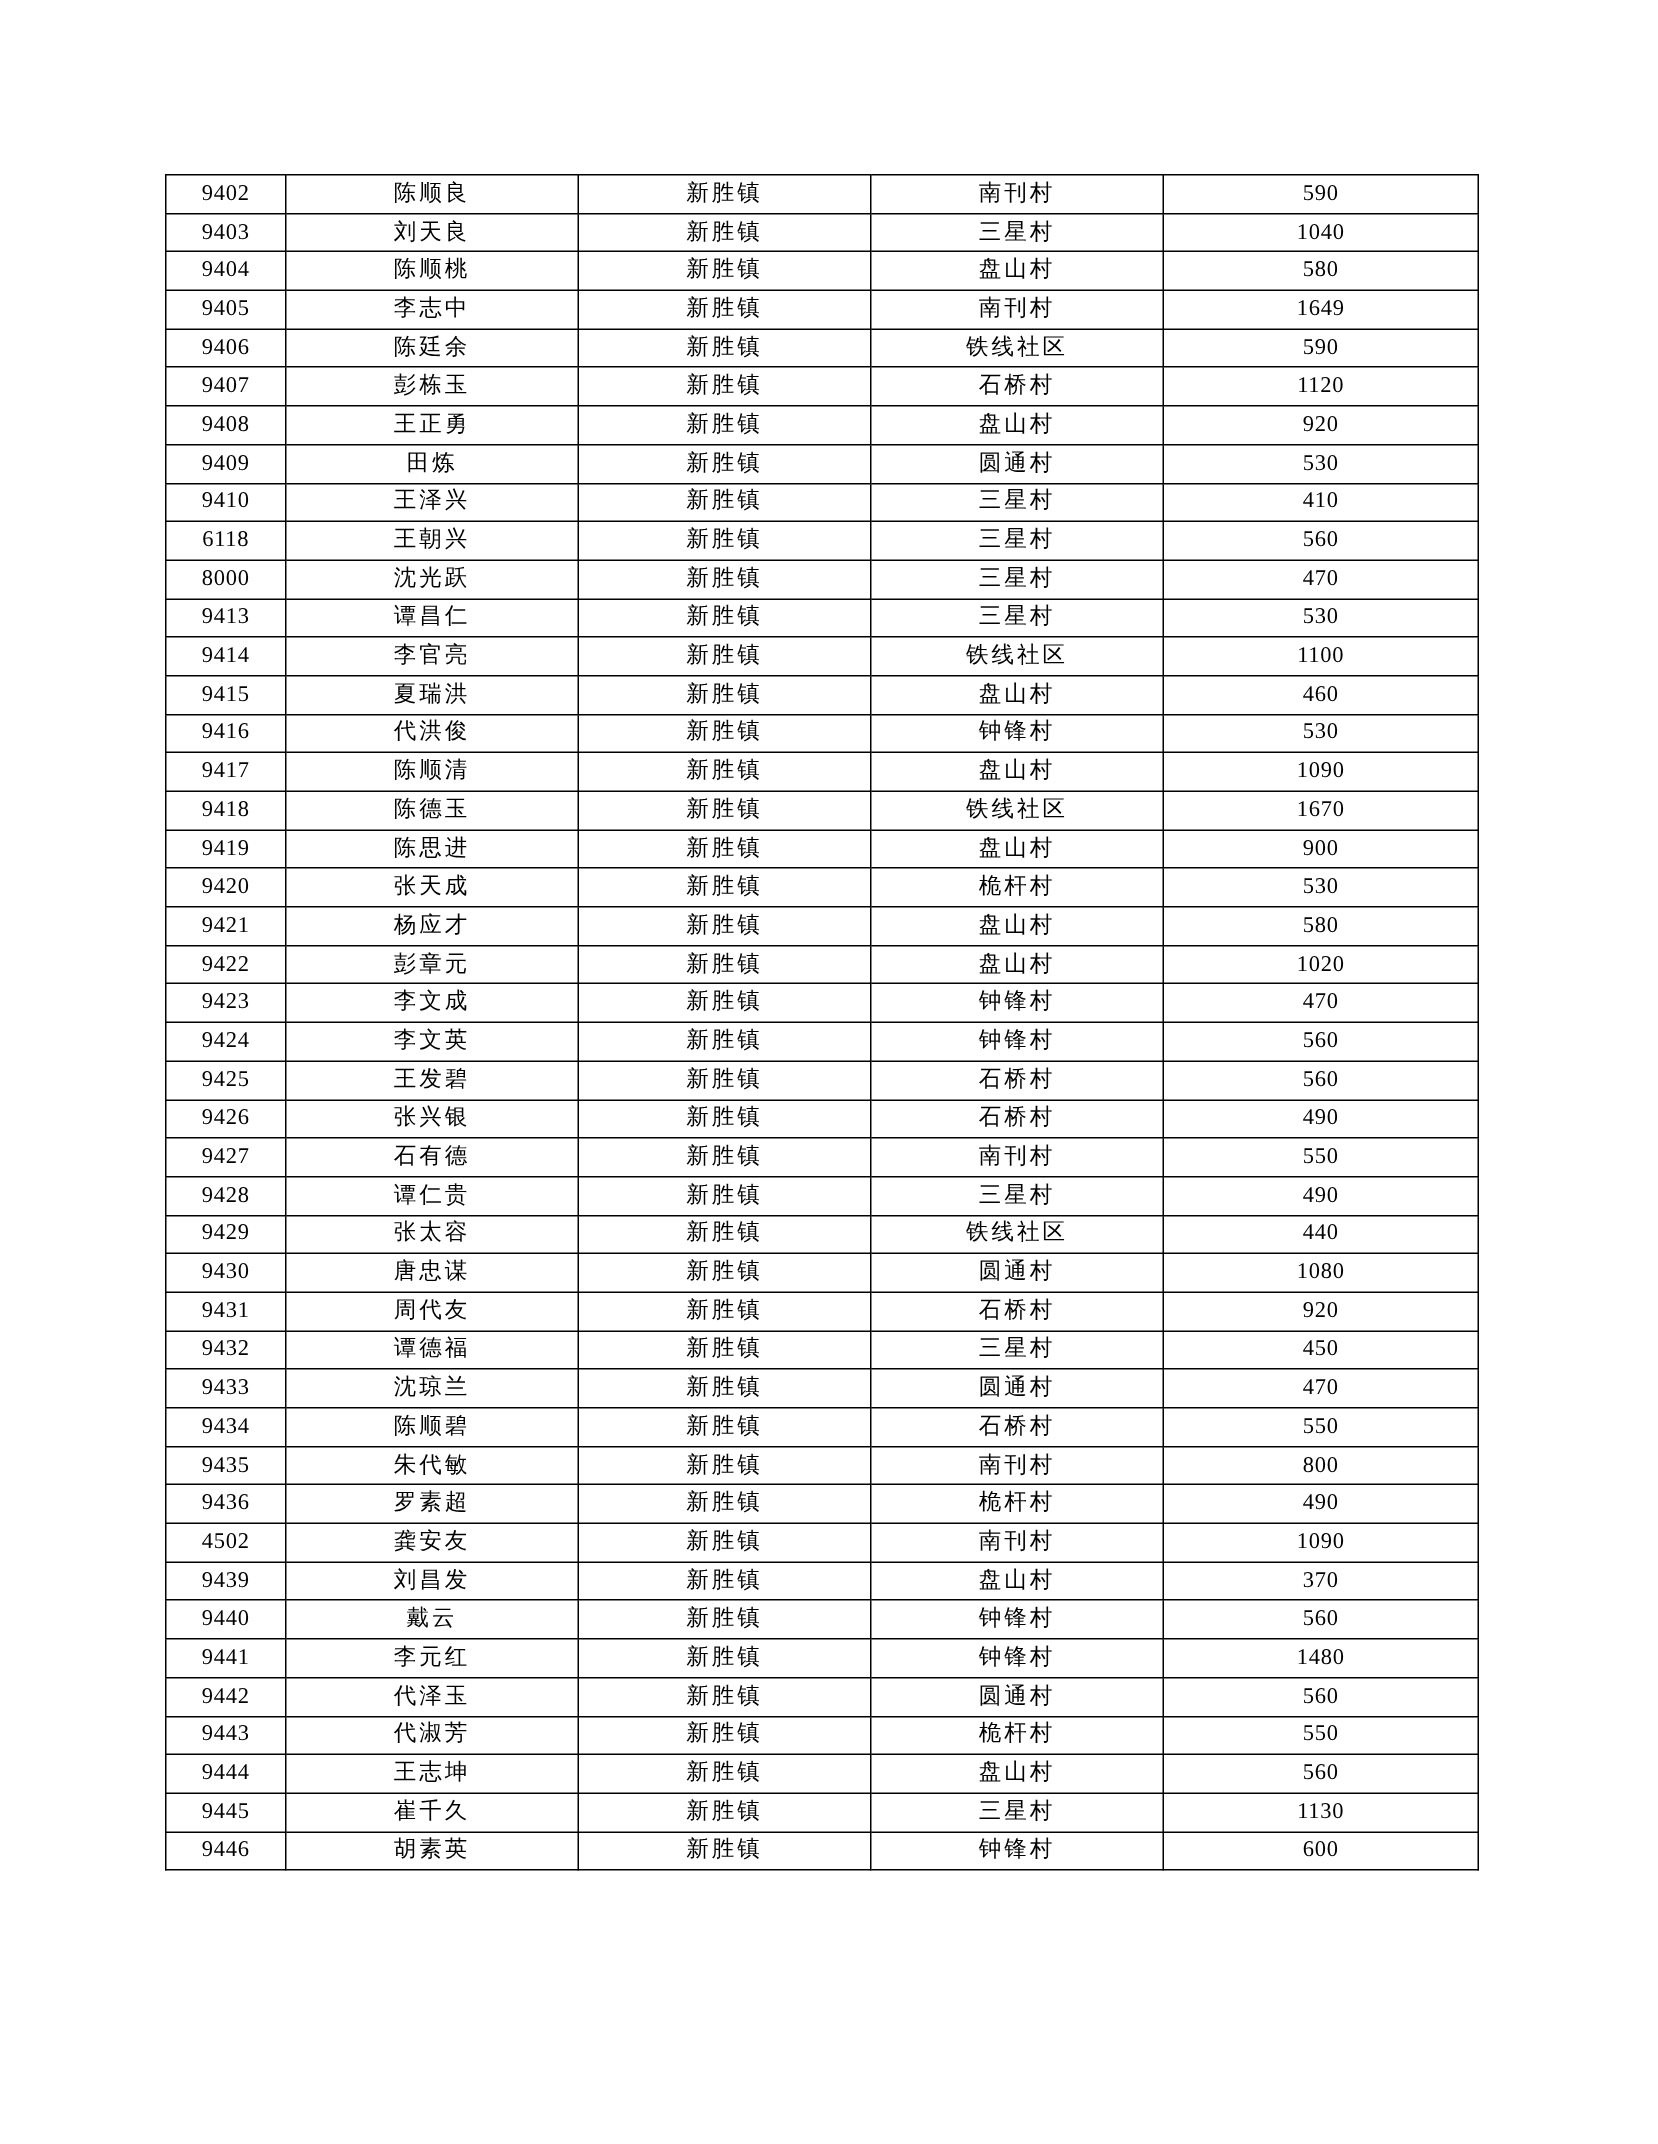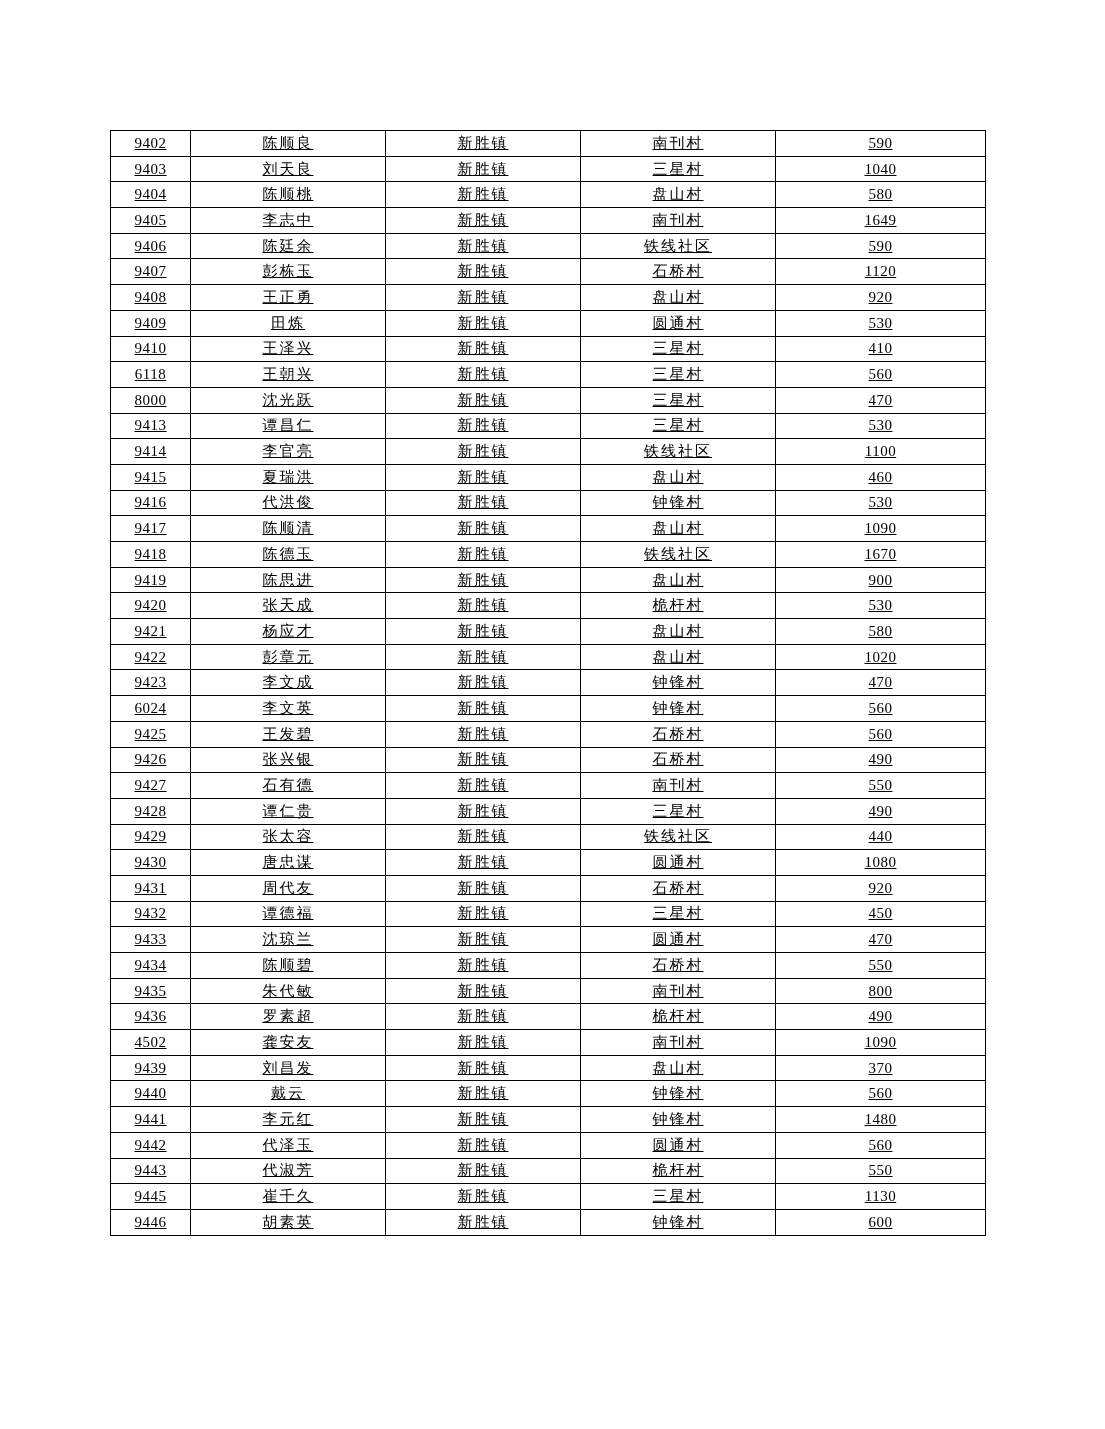--- a/index.html
+++ b/index.html
@@ -12,25 +12,24 @@
     width: 1105px;
     height: 1429px;
     background: #ffffff;
     color: #000000;
     font-family: "Liberation Serif", "DejaVu Serif", serif;
     overflow: hidden;
   }
   table.records {
     position: absolute;
     left: 110px;
-    top: 130px;
+    top: 116px;
     width: 875px;
     border-collapse: collapse;
     table-layout: fixed;
-    text-decoration: underline;
   }
   table.records td {
     border: 1px solid #000000;
     height: 24.7px;
     padding: 0 2px;
     text-align: center;
     vertical-align: middle;
     font-size: 15px;
     line-height: 1;
     white-space: nowrap;
@@ -209,21 +208,21 @@
           <td class="cell-amount">1020</td>
         </tr>
         <tr>
           <td class="cell-id">9423</td>
           <td class="cell-name">李文成</td>
           <td class="cell-town">新胜镇</td>
           <td class="cell-village">钟锋村</td>
           <td class="cell-amount">470</td>
         </tr>
         <tr>
-          <td class="cell-id">6024</td>
+          <td class="cell-id">9424</td>
           <td class="cell-name">李文英</td>
           <td class="cell-town">新胜镇</td>
           <td class="cell-village">钟锋村</td>
           <td class="cell-amount">560</td>
         </tr>
         <tr>
           <td class="cell-id">9425</td>
           <td class="cell-name">王发碧</td>
           <td class="cell-town">新胜镇</td>
           <td class="cell-village">石桥村</td>
@@ -340,20 +339,27 @@
           <td class="cell-town">新胜镇</td>
           <td class="cell-village">圆通村</td>
           <td class="cell-amount">560</td>
         </tr>
         <tr>
           <td class="cell-id">9443</td>
           <td class="cell-name">代淑芳</td>
           <td class="cell-town">新胜镇</td>
           <td class="cell-village">桅杆村</td>
           <td class="cell-amount">550</td>
+        </tr>
+        <tr>
+          <td class="cell-id">9444</td>
+          <td class="cell-name">王志坤</td>
+          <td class="cell-town">新胜镇</td>
+          <td class="cell-village">盘山村</td>
+          <td class="cell-amount">560</td>
         </tr>
         <tr>
           <td class="cell-id">9445</td>
           <td class="cell-name">崔千久</td>
           <td class="cell-town">新胜镇</td>
           <td class="cell-village">三星村</td>
           <td class="cell-amount">1130</td>
         </tr>
         <tr>
           <td class="cell-id">9446</td>

